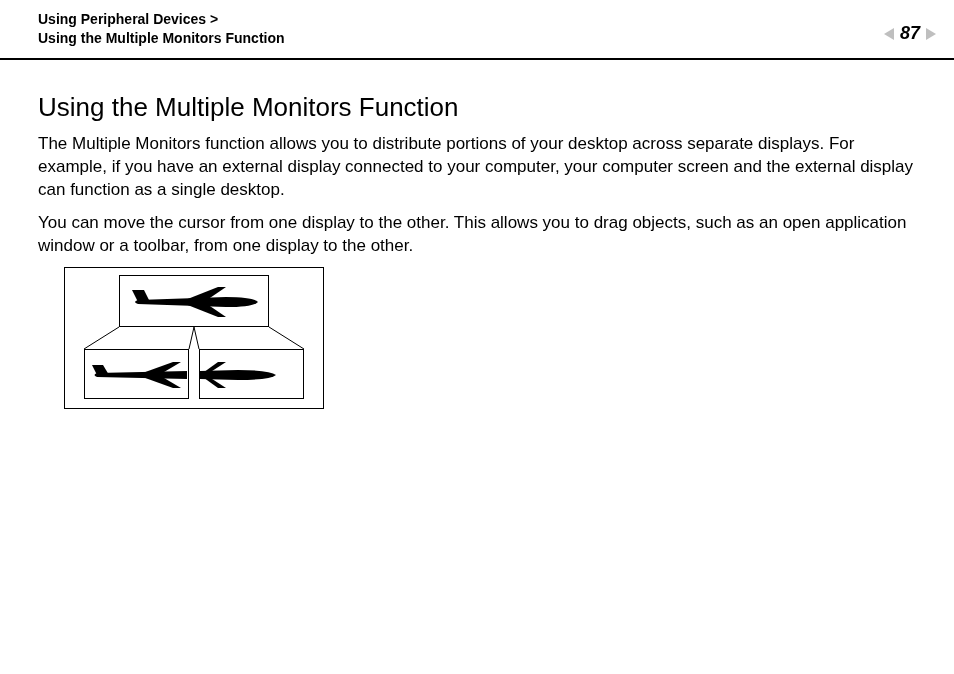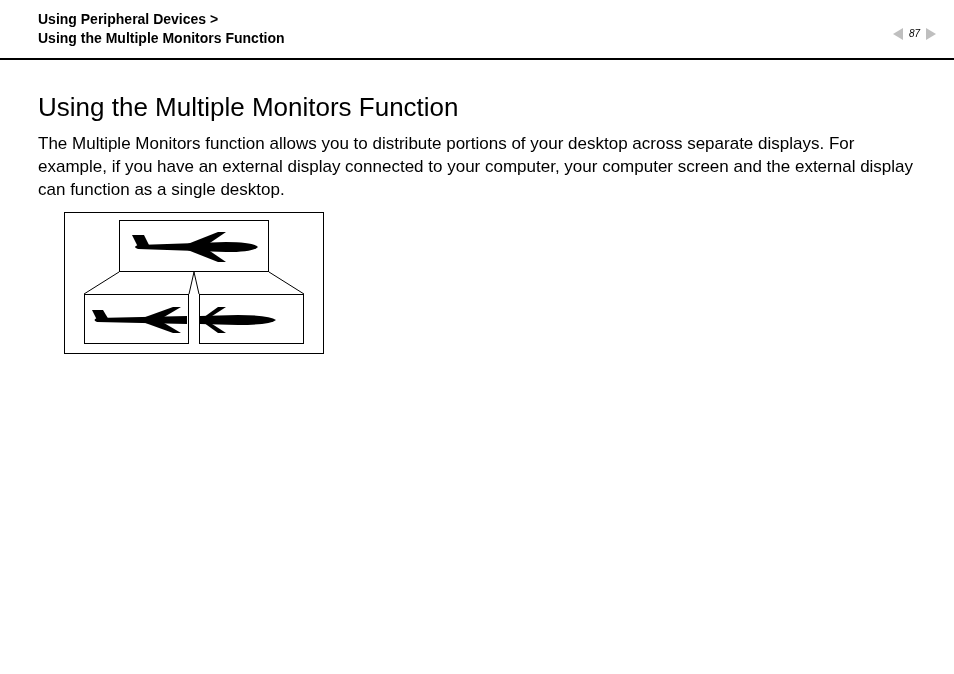--- a/index.html
+++ b/index.html
@@ -47,22 +47,22 @@
     border-bottom: 6px solid transparent;
   }
   .pager .arrow.left {
     border-right: 10px solid #bfbfbf;
   }
   .pager .arrow.right {
     border-left: 10px solid #bfbfbf;
   }
   .pager .pagenum {
     font-style: italic;
-    font-weight: normal;
-    font-size: 10px;
+    font-weight: bold;
+    font-size: 18px;
     padding: 0 2px;
   }
   .content {
     padding: 24px 38px 0 38px;
   }
   h1 {
     font-size: 26px;
     font-weight: normal;
     margin: 8px 0 10px 0;
   }
@@ -129,20 +129,21 @@
     <div class="pager">
       <div class="arrow left"></div>
       <div class="pagenum">87</div>
       <div class="arrow right"></div>
     </div>
   </div>
 
   <div class="content">
     <h1>Using the Multiple Monitors Function</h1>
     <p>The Multiple Monitors function allows you to distribute portions of your desktop across separate displays. For example, if you have an external display connected to your computer, your computer screen and the external display can function as a single desktop.</p>
+    <p>You can move the cursor from one display to the other. This allows you to drag objects, such as an open application window or a toolbar, from one display to the other.</p>
 
     <div class="figure">
 
       <div class="panel outer"></div>
 
       <svg width="290" height="150" style="position:absolute;left:0;top:0;pointer-events:none">
         <line x1="65" y1="60" x2="30" y2="82"></line>
         <line x1="140" y1="60" x2="135" y2="82"></line>
         <line x1="140" y1="60" x2="145" y2="82"></line>
         <line x1="215" y1="60" x2="250" y2="82"></line>

